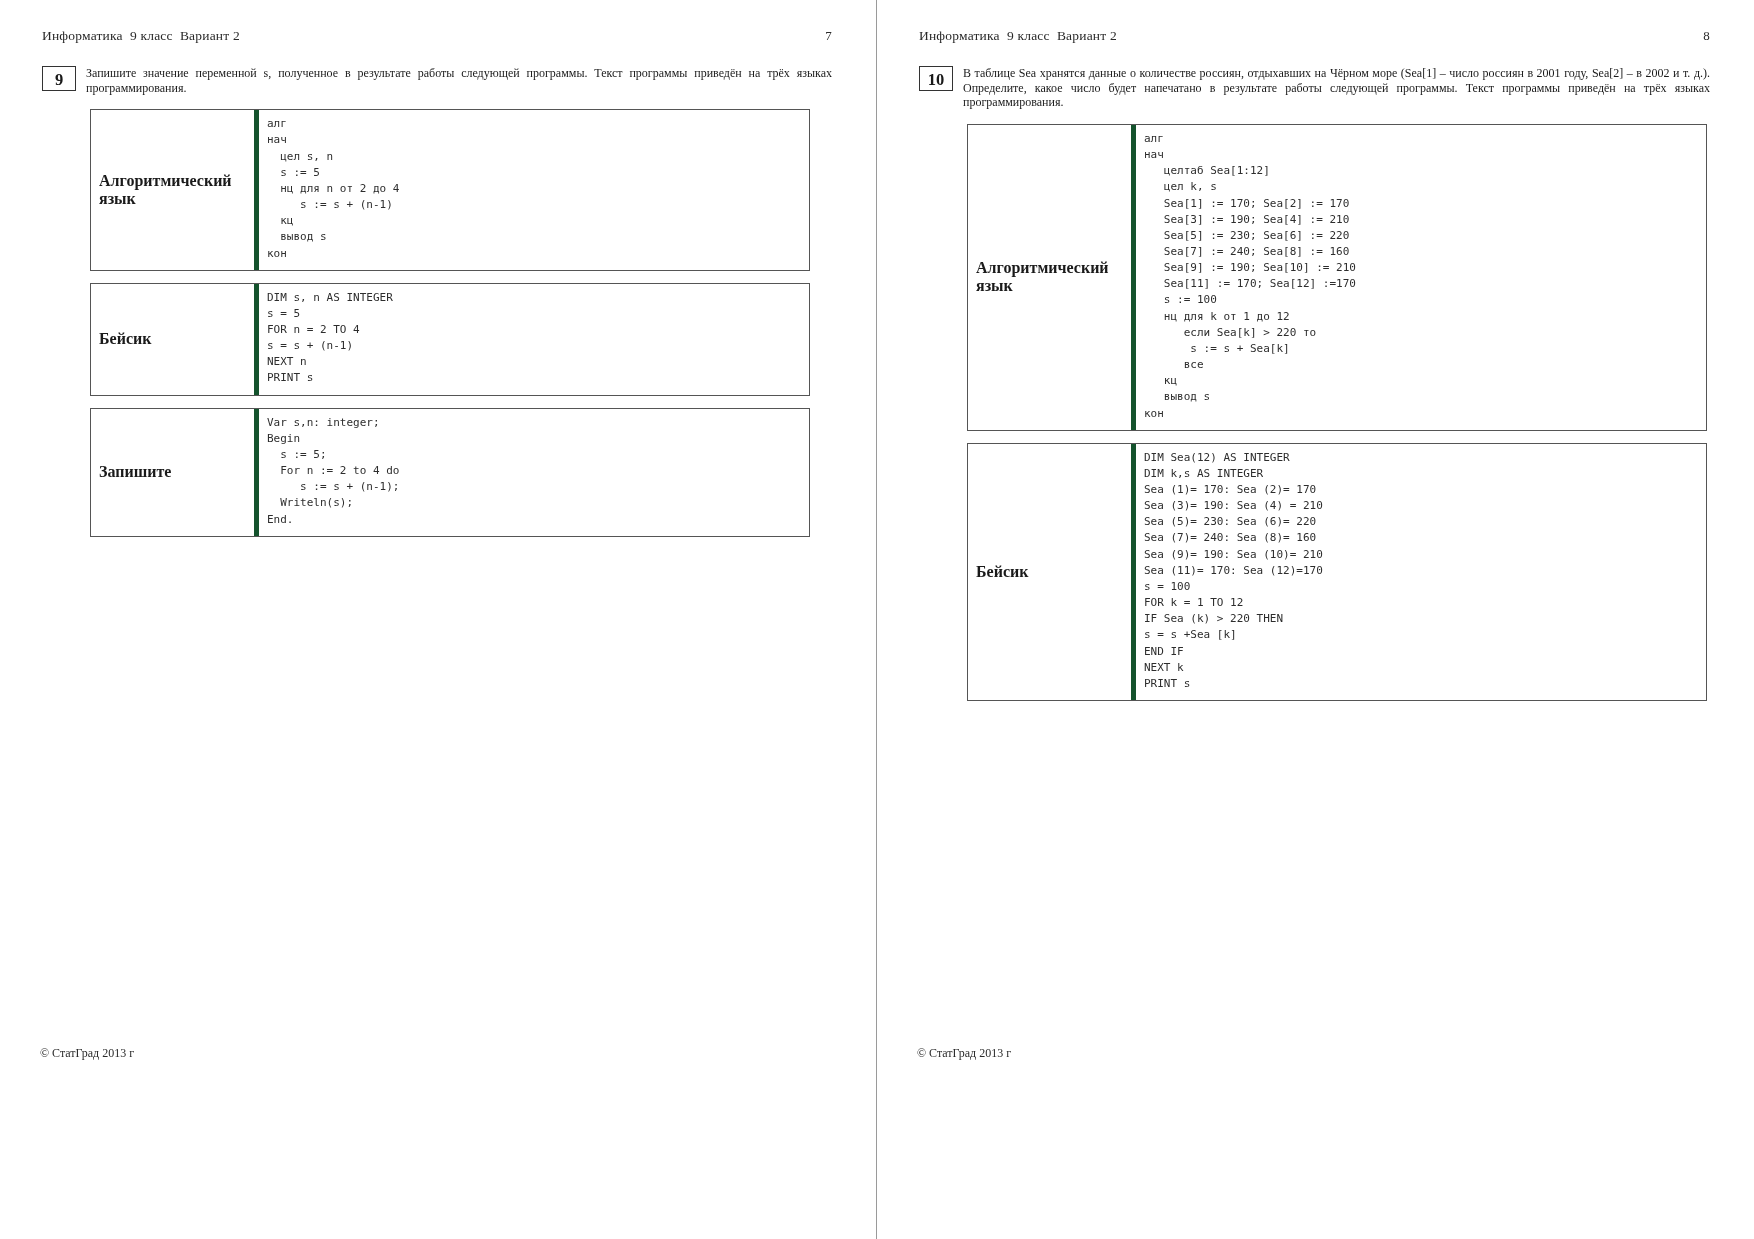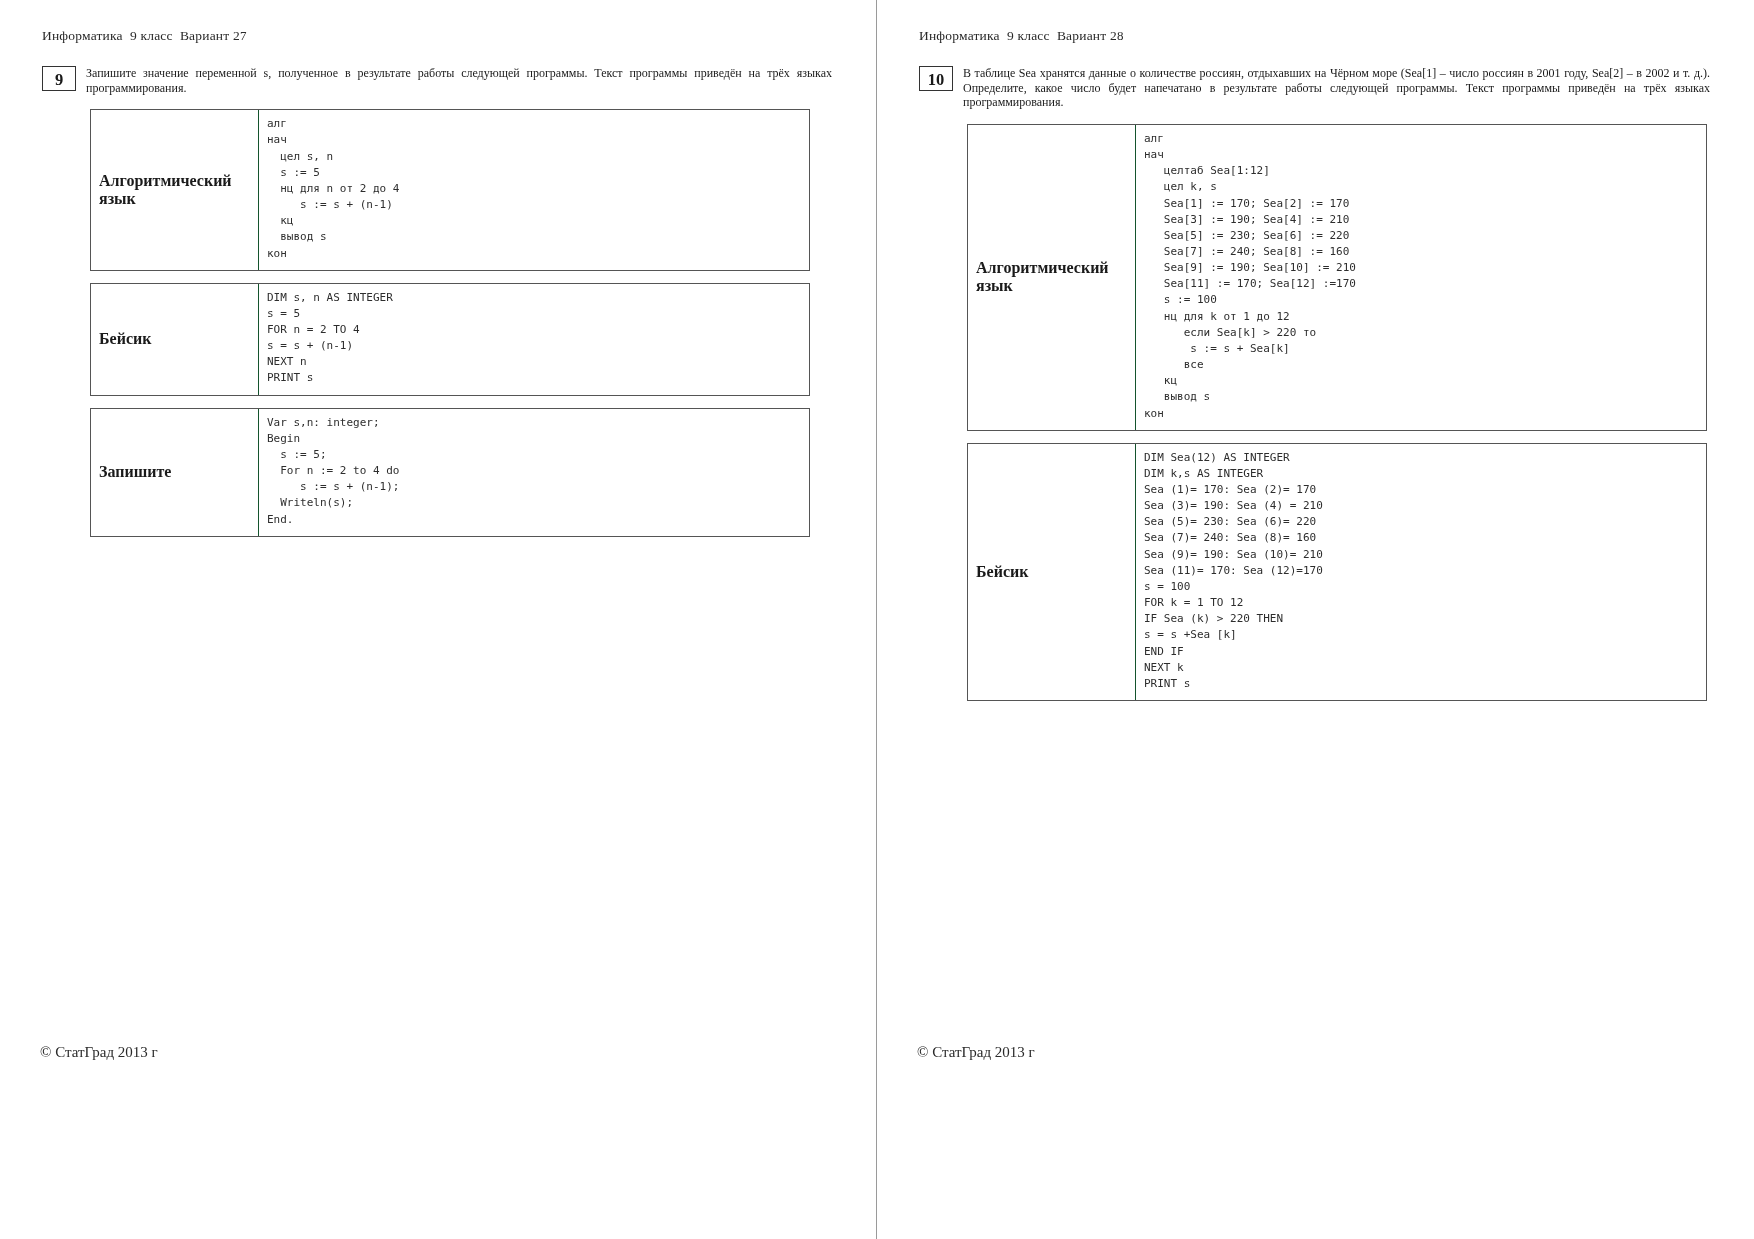--- a/index.html
+++ b/index.html
@@ -29,20 +29,21 @@
   }
   .page-left {
     width: 877px;
     border-right: 1px solid #9a9a9a;
   }
   .page-right {
     width: 877px;
   }
   .runhead {
     display: flex;
+    justify-content: space-between;
     align-items: baseline;
     font-size: 13.5px;
     letter-spacing: 0.2px;
     color: #2a2a2a;
     padding: 0 4px 0 2px;
   }
   .runhead .title {
     white-space: pre;
   }
   .runhead .pageno {
@@ -80,21 +81,21 @@
     margin: 0 0 0 50px;
     width: 720px;
     background: #fff;
   }
   .ct-right {
     width: 740px;
   }
   .code-lang {
     width: 168px;
     min-width: 168px;
-    border-right: 1px solid #14532d;
+    border-right: 5px solid #14532d;
     box-sizing: border-box;
     display: flex;
     align-items: center;
     padding: 6px 6px 6px 8px;
     font-size: 16px;
     font-weight: bold;
     line-height: 1.14;
   }
   .code-lang.mid {
     align-items: center;
@@ -133,21 +134,21 @@
     border: 1px dotted #8a8a8a;
     box-sizing: border-box;
     background: #fff;
   }
   .gap-12 { height: 12px; }
   .gap-14 { height: 14px; }
   .footer {
     position: absolute;
     bottom: 178px;
     left: 40px;
-    font-size: 15px;
+    font-size: 12px;
     color: #2a2a2a;
     text-align: right;
   }
 </style>
 </head>
 <body>
 
 <div class="spread">
 
   <div class="page page-left">

